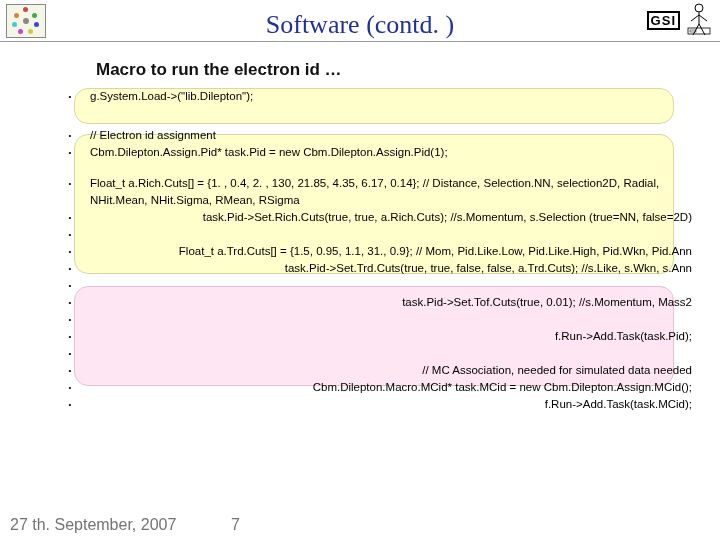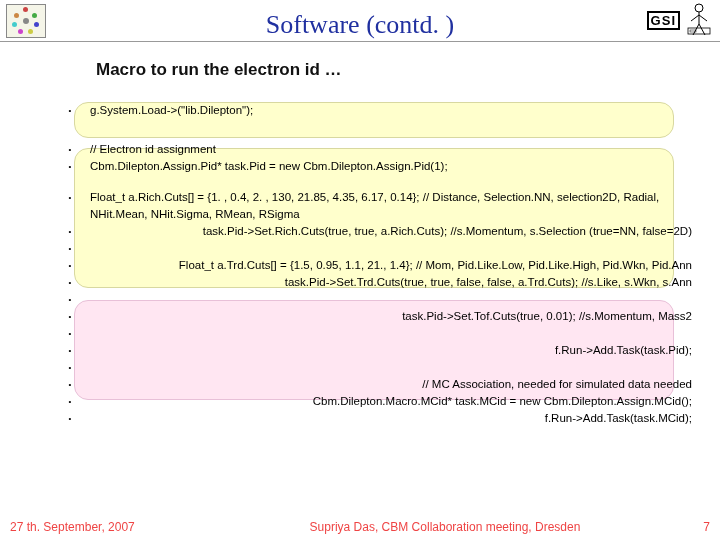--- a/index.html
+++ b/index.html
@@ -67,21 +67,21 @@
     line-height: 1;
   }
   .cbm-figure {
     width: 30px;
     height: 36px;
     position: relative;
   }
   .cbm-figure svg { width: 100%; height: 100%; }
 
   .subtitle {
-    margin: 18px 0 22px 96px;
+    margin: 18px 0 8px 96px;
     font-size: 17px;
     font-weight: bold;
     color: #111;
   }
 
   .content {
     position: relative;
     padding-left: 50px;
     padding-right: 20px;
   }
@@ -126,22 +126,22 @@
     white-space: normal;
   }
   .indent .linetext { padding-left: 16px; text-align: right; }
 
   .footer {
     position: absolute;
     bottom: 6px;
     left: 0;
     width: 100%;
     display: flex;
-    font-size: 12px;
-    color: #ef4444;
+    font-size: 16px;
+    color: #737373;
     padding: 0 10px;
   }
   .footer .fl { flex: 0 0 200px; }
   .footer .fc { flex: 1; text-align: center; }
   .footer .fr { flex: 0 0 30px; text-align: right; }
 </style>
 </head>
 <body>
 
 <div class="header">
@@ -205,21 +205,21 @@
   <div class="line indent">
       <span class="bullet">•</span>
       <span class="linetext">task.Pid-&gt;Set.Rich.Cuts(true, true, a.Rich.Cuts); //s.Momentum, s.Selection (true=NN, false=2D)</span>
     </div>
   <div class="line">
       <span class="bullet">•</span>
       <span class="linetext"></span>
     </div>
   <div class="line indent">
       <span class="bullet">•</span>
-      <span class="linetext">Float_t a.Trd.Cuts[] = {1.5, 0.95, 1.1, 21., 1.4}; // Mom, Pid.Like.Low, Pid.Like.High, Pid.Wkn, Pid.Ann</span>
+      <span class="linetext">Float_t a.Trd.Cuts[] = {1.5, 0.95, 1.1, 31., 0.9}; // Mom, Pid.Like.Low, Pid.Like.High, Pid.Wkn, Pid.Ann</span>
     </div>
   <div class="line indent">
       <span class="bullet">•</span>
       <span class="linetext">task.Pid-&gt;Set.Trd.Cuts(true, true, false, false, a.Trd.Cuts); //s.Like, s.Wkn, s.Ann</span>
     </div>
   <div class="line">
       <span class="bullet">•</span>
       <span class="linetext"></span>
     </div>
   <div class="line indent">
@@ -247,15 +247,14 @@
       <span class="linetext">Cbm.Dilepton.Macro.MCid* task.MCid = new Cbm.Dilepton.Assign.MCid();</span>
     </div>
   <div class="line indent">
       <span class="bullet">•</span>
       <span class="linetext">f.Run-&gt;Add.Task(task.MCid);</span>
     </div>
 </div>
 
 <div class="footer">
   <div class="fl">27 th. September, 2007</div>
-  <div class="fc">Supriya Das, CBM Collaboration meeting, Dresden</div>
   <div class="fr">7</div>
 </div>
 
 </body></html>

